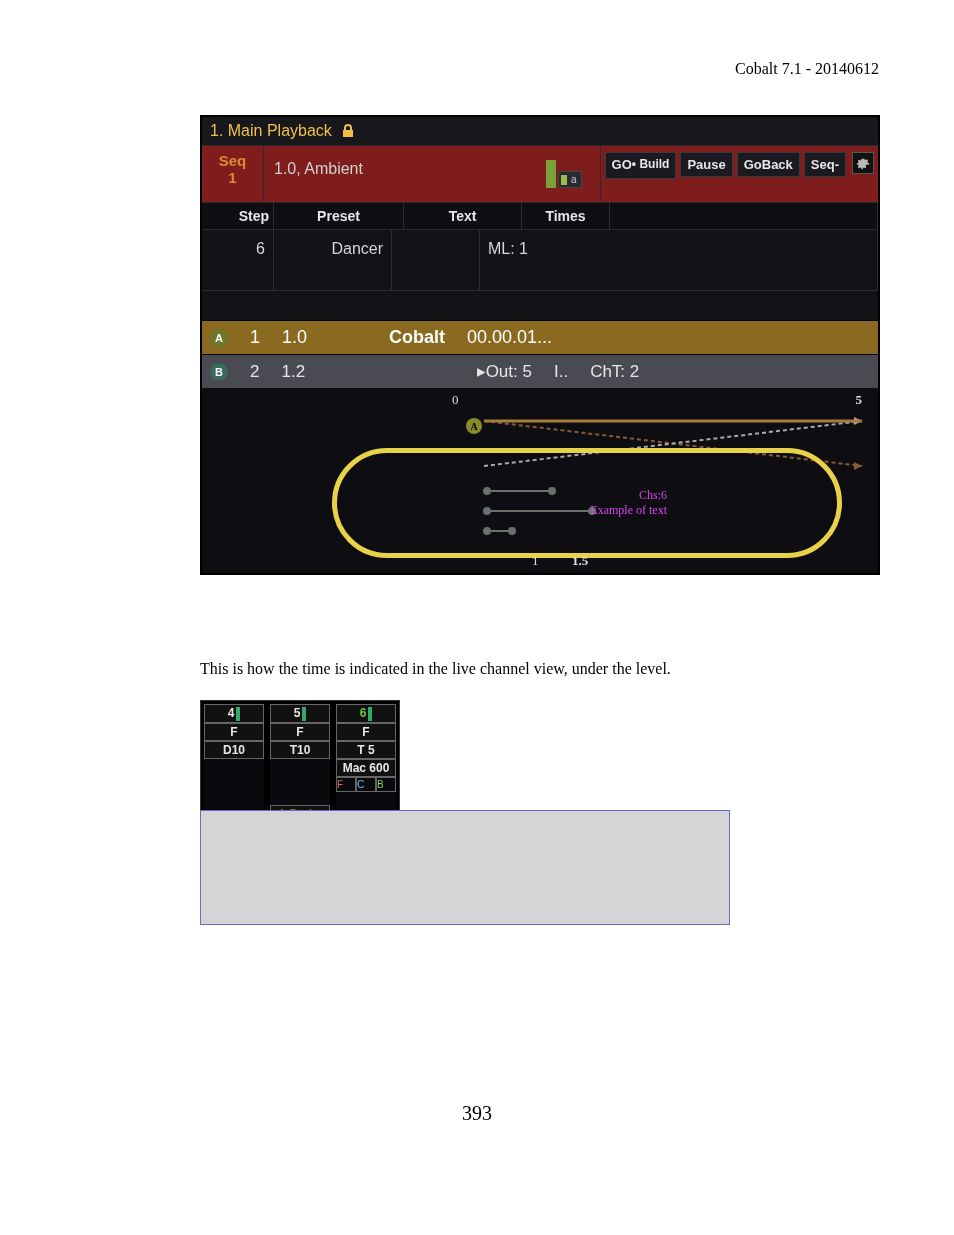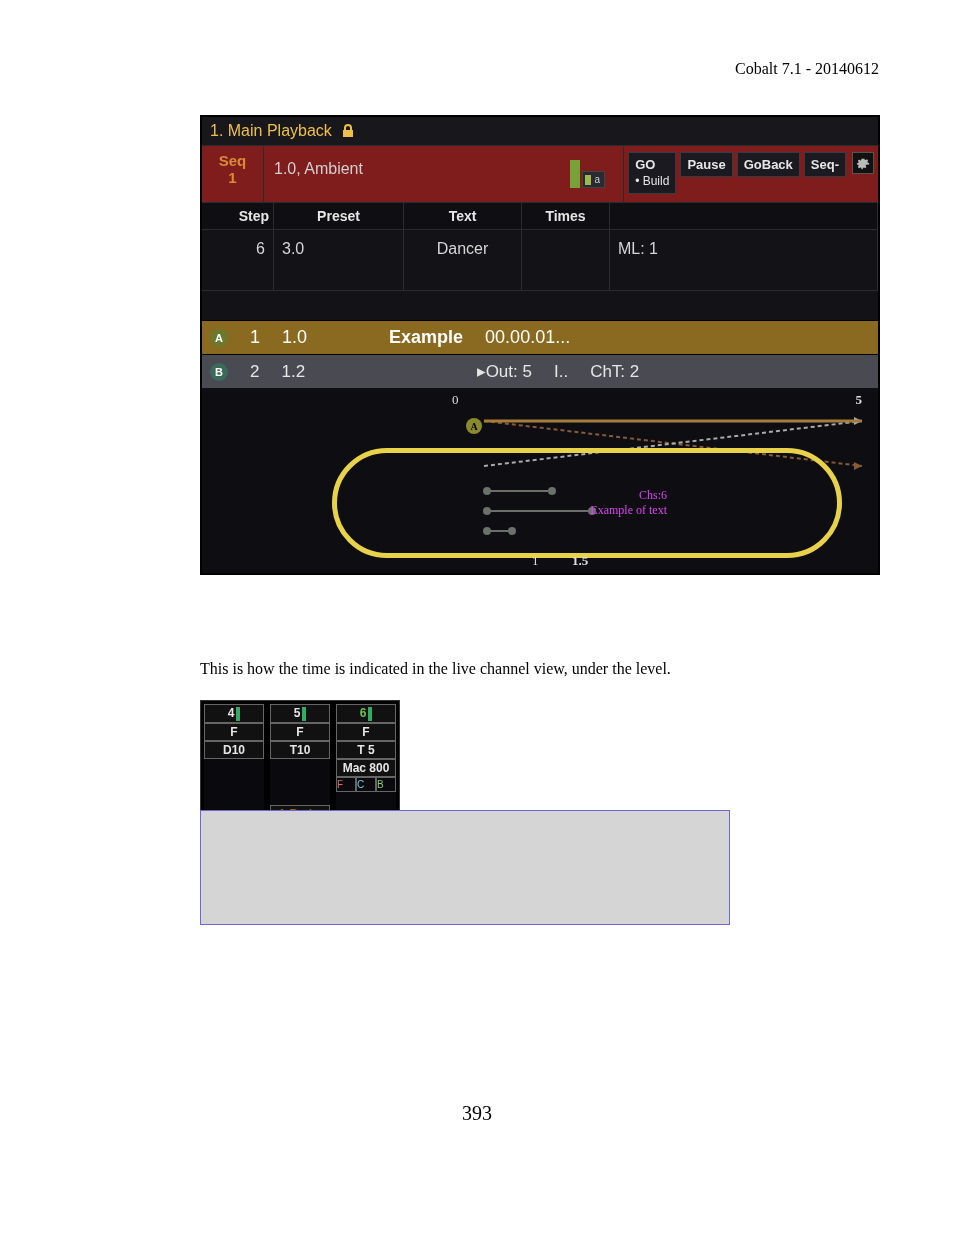--- a/index.html
+++ b/index.html
@@ -81,22 +81,22 @@
   .ctrl-btn {
     background: #1a1a20;
     color: #e6e6e6;
     font-family: Verdana, sans-serif;
     font-size: 13px;
     font-weight: bold;
     padding: 4px 6px;
     border: 1px solid #3a3a42;
     white-space: nowrap;
   }
-  .ctrl-btn.go { display:flex; flex-direction:column; align-items:flex-start; line-height:1.3;}
-  .ctrl-btn.go .sub { font-weight: normal; font-size: 12px;}
+  .ctrl-btn.go { display:flex; flex-direction:row; align-items:flex-start; line-height:1.3;}
+  .ctrl-btn.go .sub { font-weight: bold; font-size: 12px;}
   .gear-btn {
     width: 22px; height: 22px;
     background: #111;
     border: 1px solid #555;
     display:flex; align-items:center; justify-content:center;
     color:#bbb;
     margin-left:2px;
   }
   .header-row {
     display: flex;
@@ -278,32 +278,31 @@
   <div class="header-row">
     <div class="col-step">Step</div>
     <div class="col-preset">Preset</div>
     <div class="col-text">Text</div>
     <div class="col-times">Times</div>
     <div class="col-rest"></div>
   </div>
 
   <div class="data-row" style="height:60px;">
     <div class="col-step" style="text-align:right;">6</div>
-    <div class="col-preset" style="text-align:left;">3.0</div>
-    <div class="col-text" style="text-align:center;">Dancer</div>
+    <div class="col-text" style="text-align:right;">Dancer</div>
     <div class="col-times"></div>
     <div class="col-rest">ML: 1</div>
   </div>
   <div style="height:30px;background:#121217;border-top:1px solid #2b2b32;"></div>
 
   <div class="wide-row-a">
     <span class="badge">A</span>
     <span>1</span>
     <span>1.0</span>
-    <span style="margin-left:60px;font-weight:bold;">Example</span>
+    <span style="margin-left:60px;font-weight:bold;">Cobalt</span>
     <span>00.00.01...</span>
   </div>
 
   <div class="wide-row-b">
     <span class="badge b">B</span>
     <span>2</span>
     <span>1.2</span>
     <span style="margin-left:150px;">▸Out: 5</span>
     <span>I..</span>
     <span>ChT: 2</span>
@@ -352,21 +351,21 @@
   <div class="ch-col">
     <div class="ch-cell"><span>5</span><span class="ch-tick"></span></div>
     <div class="ch-cell">F</div>
     <div class="ch-cell">T10</div>
     <div class="ch-cell red"><span>1:Red</span> <span style="display:inline-block;width:6px;height:6px;background:#555;"></span></div>
   </div>
   <div class="ch-col">
     <div class="ch-cell green"><span>6</span><span class="ch-tick"></span></div>
     <div class="ch-cell">F</div>
     <div class="ch-cell">T 5</div>
-    <div class="ch-cell">Mac 800</div>
+    <div class="ch-cell">Mac 600</div>
     <div class="ch-sub">
       <div style="color:#d66;">F</div>
       <div style="color:#6cd;">C</div>
       <div style="color:#8c6;">B</div>
     </div>
   </div>
 </div>
 
 <div class="notebox"></div>
 

